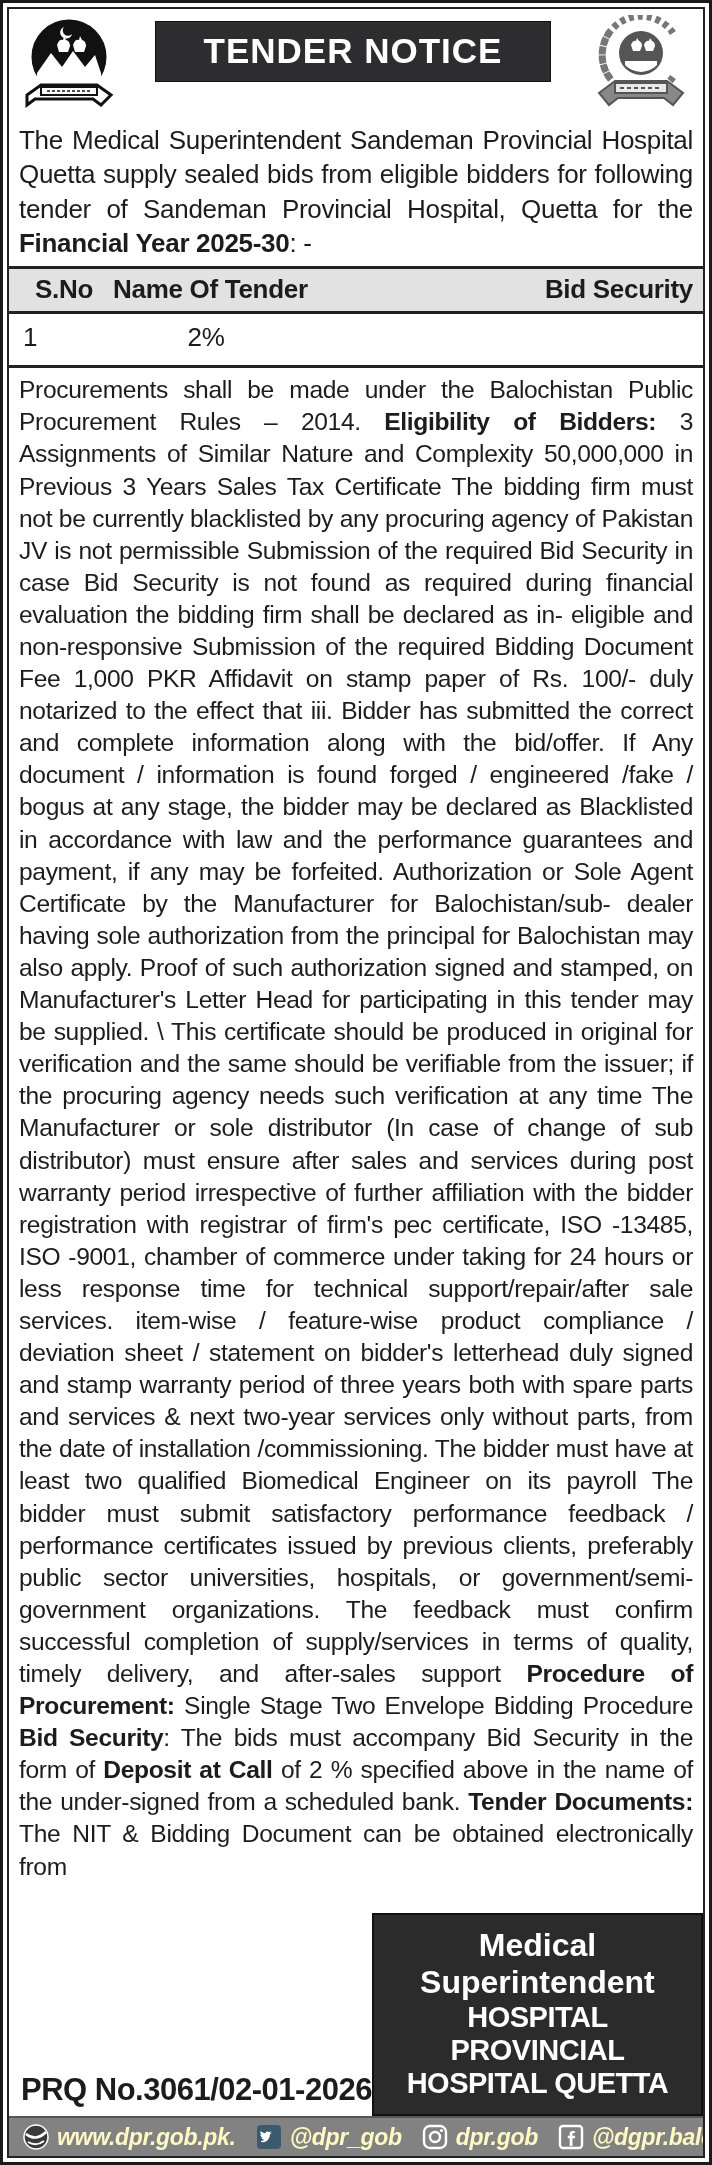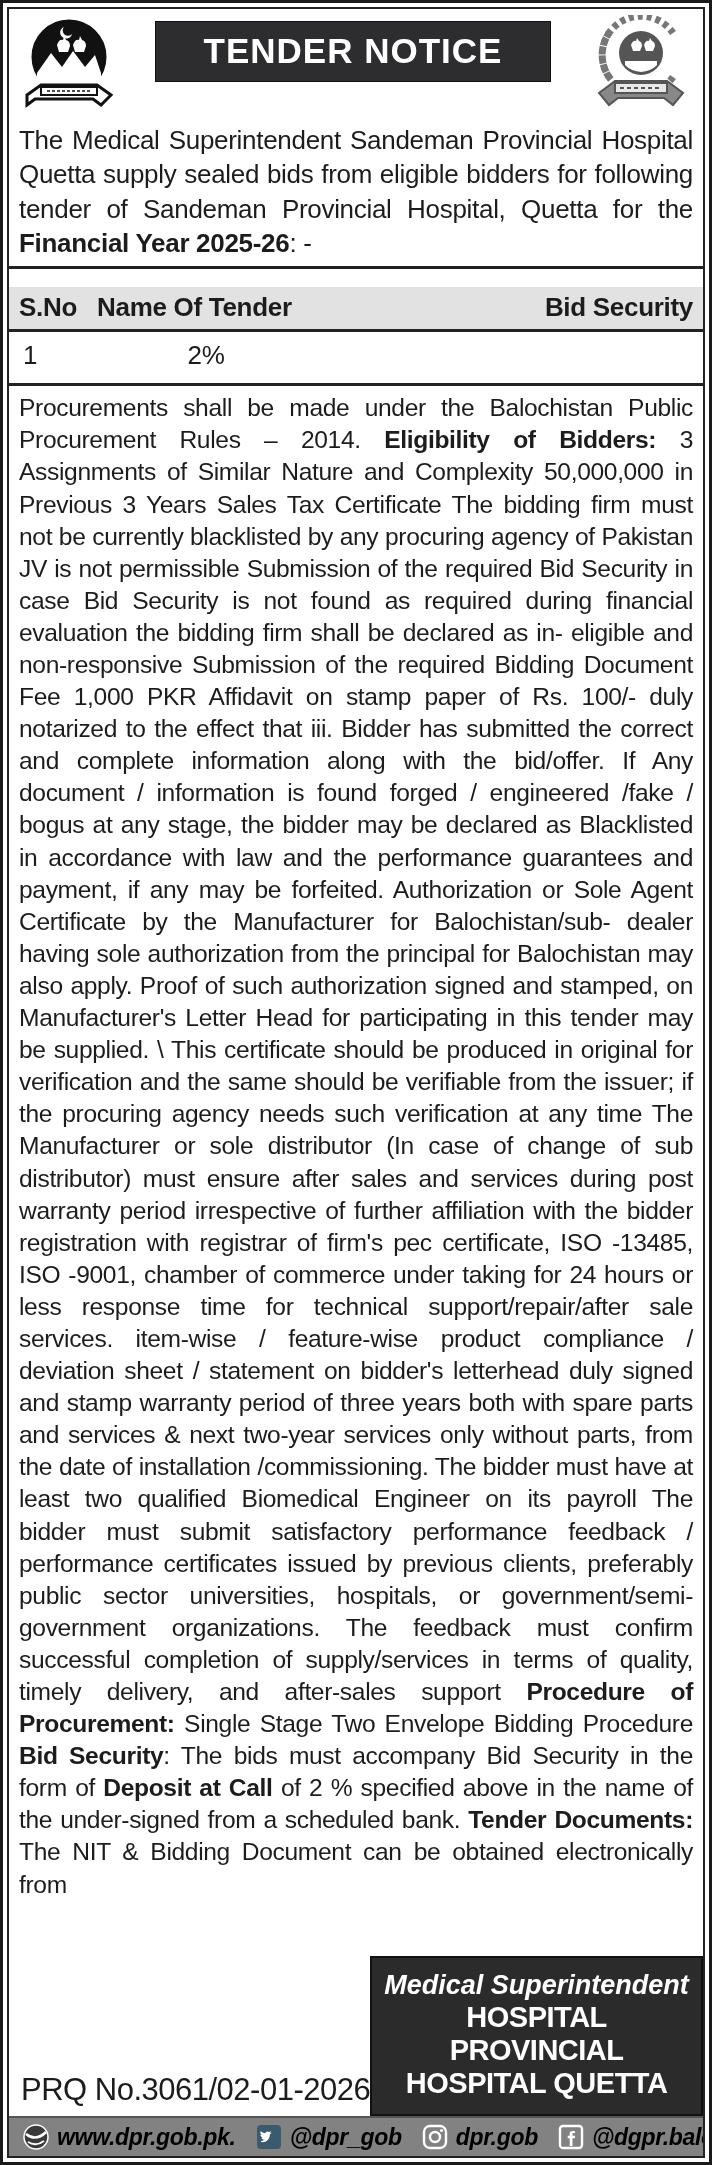--- a/index.html
+++ b/index.html
@@ -23,55 +23,55 @@
   }
   
   .intro {
     padding:2px 10px 6px 10px; font-size:26px; line-height:1.32;
     text-align:justify; letter-spacing:-0.3px;
   }
   
   .tender-table { border-top:3px solid #222; border-bottom:3px solid #222; }
   .t-head {
     display:flex; background:#e2e2e2; border-bottom:3px solid #222;
-    font-weight:bold; font-size:26px; padding:5px 10px 6px 10px; letter-spacing:-0.3px;margin-top:18px;
+    font-weight:bold; font-size:26px; padding:5px 10px 6px 26px; letter-spacing:-0.3px;
   }
   .t-head .c-sno { width:78px; }
   .t-head .c-name { flex:1; }
   .t-head .c-bid { width:150px; text-align:right; }
   .t-row { display:flex; padding:8px 10px 12px 10px; font-size:26px; letter-spacing:-0.3px; }
   .t-row .c-sno { width:78px; padding-left:4px; }
   .t-row .c-name { flex:1; max-width:400px; line-height:1.38; }
   .t-row .c-bid { width:218px; text-align:center; }
   .tse-code { font-weight:bold; margin-top:2px; }
   
   .body-text {
     flex:1 1 auto; overflow:hidden; padding:6px 10px 0 10px;
     font-size:24.6px; line-height:1.305; text-align:justify; letter-spacing:-0.35px;
   }
   .b { font-weight:bold; }
   
   .bottom { display:flex; align-items:flex-end; justify-content:space-between; padding:0; }
   .prq {
-    font-weight:normal; font-size:31px; padding:0 0 8px 12px; letter-spacing:-0.5px;
+    font-weight:bold; font-size:31px; padding:0 0 8px 12px; letter-spacing:-0.5px;
     white-space:nowrap;
   }
   .sig-box {
     width:358px; background:#2b2b2b; color:#fff; text-align:center;
     padding:12px 8px 14px 8px; border:2px solid #111;
   }
-  .sig-line1 { font-weight:bold; font-size:27px;font-style:italic; }
+  .sig-line1 { font-weight:bold; font-size:32px; }
   .sig-line2 { font-weight:bold; font-size:29px; letter-spacing:-0.5px; }
   .sig-line3 { font-weight:bold; font-size:29px; letter-spacing:-0.5px; }
   
   .footer {
     flex:0 0 auto; height:40px; background:#828282; display:flex; align-items:center;
     padding:0 14px; gap:10px; border-top:2px solid #555;
   }
-  .f-item { display:flex; align-items:center; gap:8px; color:#000000; font-weight:bold; font-size:23px; font-style:italic; letter-spacing:-0.3px; }
+  .f-item { display:flex; align-items:center; gap:8px; color:#fef9c3; font-weight:bold; font-size:23px; font-style:italic; letter-spacing:-0.3px; }
   .f-icon { width:26px; height:26px; flex:0 0 auto; }
   .spacer { flex:1; max-width:18px; }
 </style>
 </head>
 <body>
 
 <div class="page">
   <div class="inner">
 
     <div class="header">
@@ -96,21 +96,21 @@
         <circle cx="54" cy="38" r="22" fill="#555"></circle>
         <path d="M44 30 q2 -5 5 -4 l1 -3 2 3 q3 1 3 5 l-2 5 h-7 Z" fill="#fff"></path>
         <path d="M57 30 q2 -5 5 -4 l1 -3 2 3 q3 1 3 5 l-2 5 h-7 Z" fill="#fff"></path>
         <path d="M38 46 h32 v4 a22 22 0 0 1 -32 0 Z" fill="#fff"></path>
         <path d="M12 78 l16 -12 52 0 16 12 -10 12 -9 -7 -46 0 -9 7 Z" fill="#888" stroke="#555" stroke-width="2"></path>
         <path d="M28 68 h52 v10 h-52 Z" fill="#e8e8e8" stroke="#555" stroke-width="2"></path>
         <path d="M33 73 h42" stroke="#555" stroke-width="2" stroke-dasharray="4 3"></path>
       </svg>
     </div>
 
-    <p class="intro"><span>The Medical Superintendent Sandeman Provincial Hospital Quetta supply sealed bids from eligible bidders for following tender of Sandeman Provincial Hospital, Quetta for the </span><span class="b">Financial Year 2025-26</span><span>: -</span></p>
+    <p class="intro"><span>The Medical Superintendent Sandeman Provincial Hospital Quetta supply sealed bids from eligible bidders for following tender of Sandeman Provincial Hospital, Quetta for the </span><span class="b">Financial Year 2025-30</span><span>: -</span></p>
 
     <div class="tender-table">
       <div class="t-head">
         <div class="c-sno">S.No</div>
         <div class="c-name">Name Of Tender</div>
         <div class="c-bid">Bid Security</div>
       </div>
       <div class="t-row">
         <div class="c-sno">1</div>
         <div class="c-bid">2%</div>

